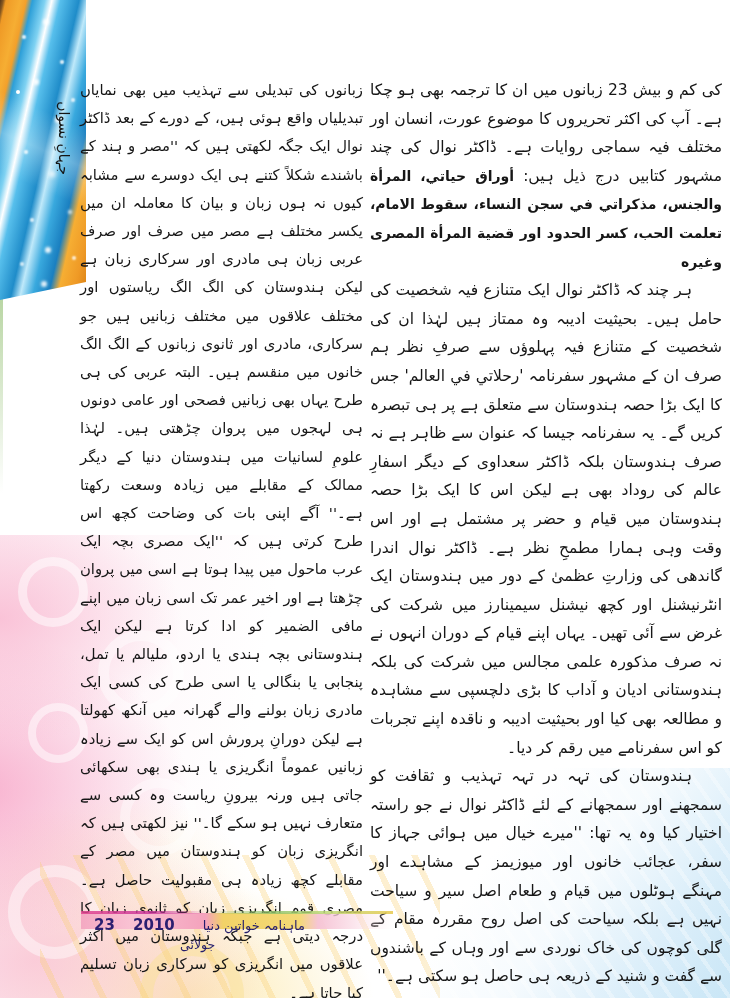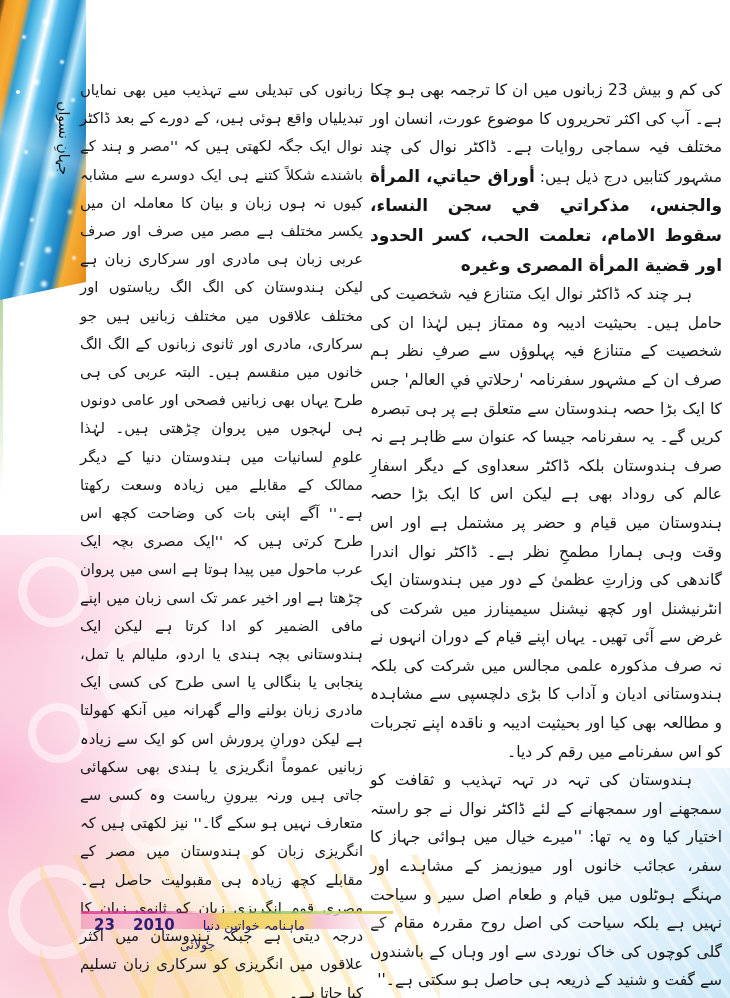--- a/index.html
+++ b/index.html
@@ -50,21 +50,21 @@
     background:linear-gradient(305deg,#c9e6f6 0%,#ddeffa 25%,rgba(240,248,253,.6) 48%,rgba(255,255,255,0) 72%);}
   .br-art::after{content:"";position:absolute;inset:0;opacity:.5;
     background:repeating-linear-gradient(55deg,rgba(255,255,255,0) 0 12px,rgba(255,255,255,.65) 12px 16px);}
 
   
   .col{position:absolute;z-index:2;direction:rtl;text-align:justify;color:#161616;}
   .col p{margin:0;padding:0;}
   .col p.indent{text-indent:30px;}
   .col-right{right:8px;top:76px;width:352px;font-size:15.5px;line-height:28.6px;}
   .col-left{left:80px;top:76px;width:283px;font-size:14.8px;line-height:28.2px;}
-  .book-titles{font-weight:bold;font-size:17px;}
+  .book-titles{font-weight:bold;font-size:14px;}
 
   
   .footer-band{position:absolute;left:81px;top:913px;width:312px;height:16px;z-index:3;
     background:linear-gradient(to right,
       #f4a9c2 0%, #f9c2d3 16%, #f4a2bc 40%, #f2d267 45.5%, #f4d976 70%,
       #f6c5d6 76%, rgba(250,220,230,.45) 91%, rgba(255,255,255,0) 100%);}
   .footer-band::before{content:"";position:absolute;left:0;top:-2px;width:100%;height:3px;opacity:.85;
     background:linear-gradient(to right,#e2458f,#c9359b 22%,rgba(255,255,255,0) 40%,#8fc26a 62%,#bcd977 78%,#e7c94e 100%);}
   .f-num{position:absolute;top:3px;font-weight:bold;font-size:15px;color:#2b1f70;}
   .f-pageno{left:13px;}

